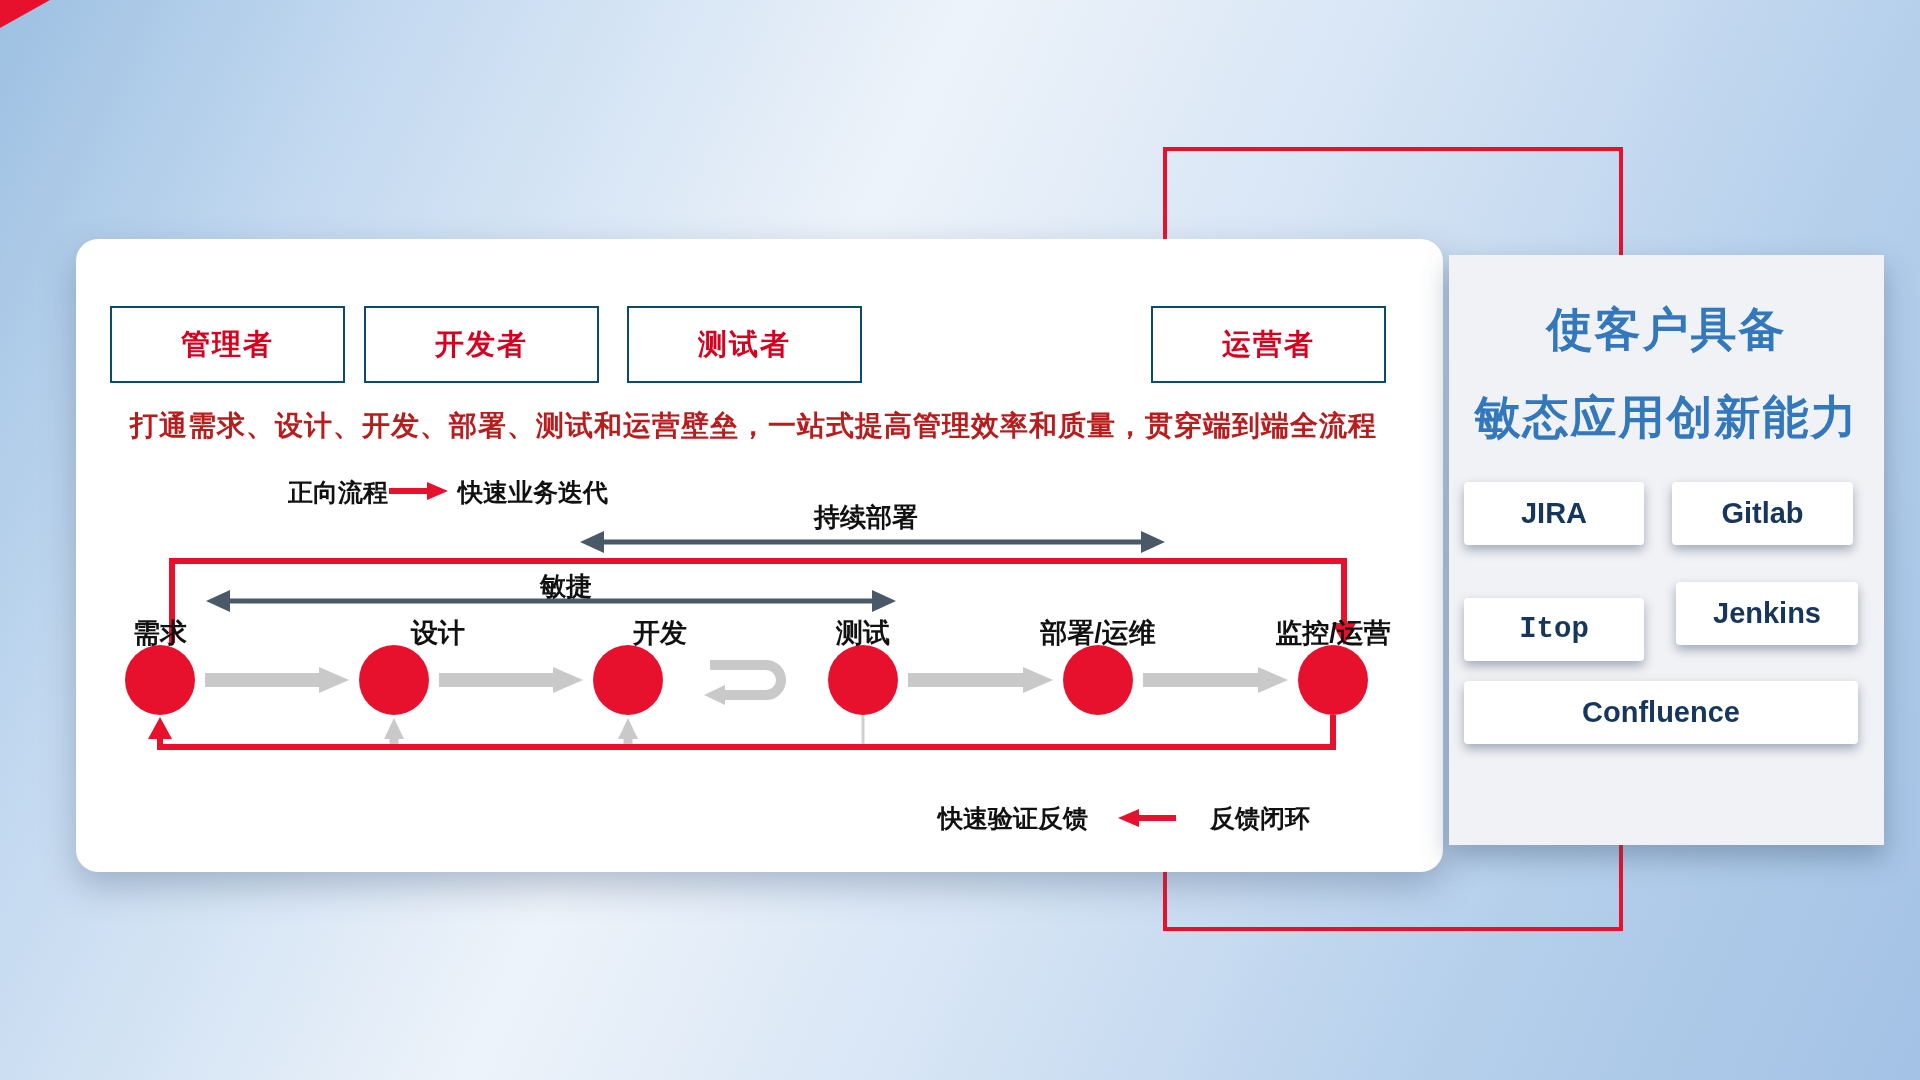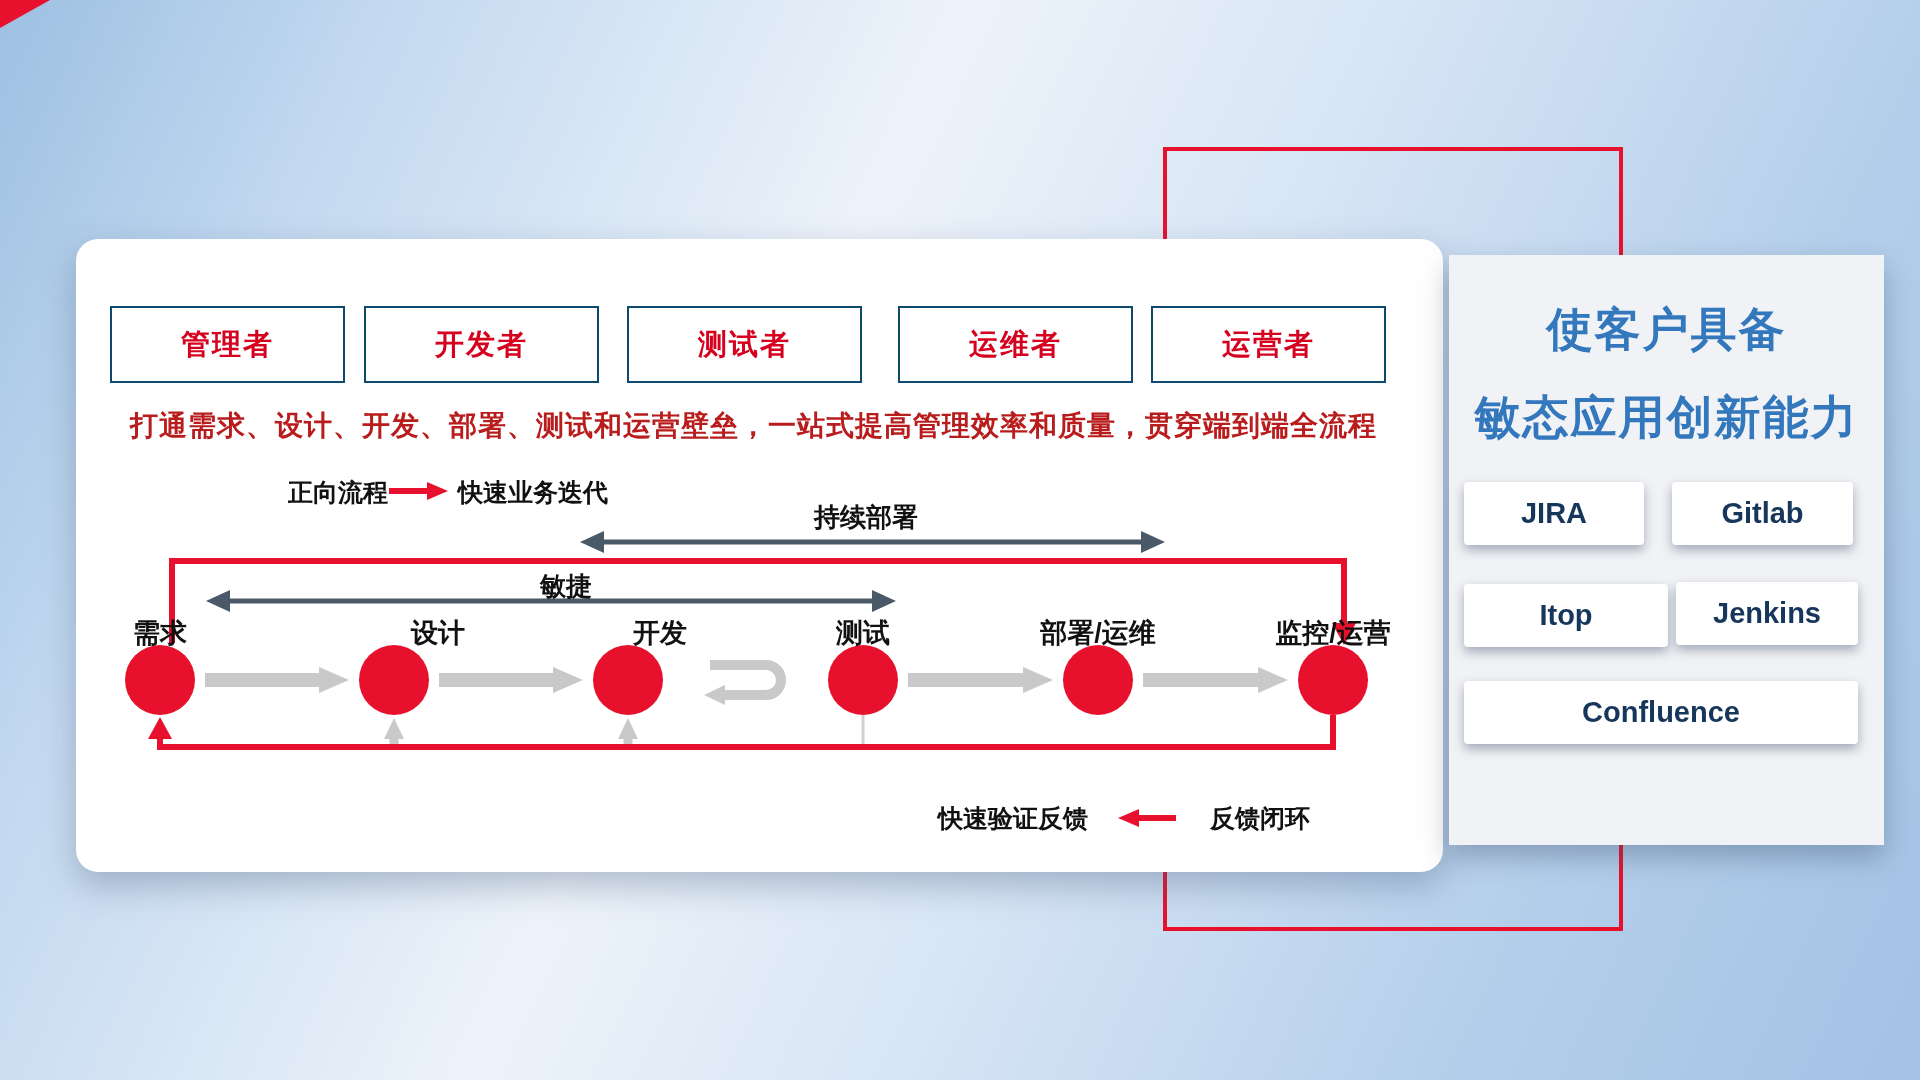--- a/index.html
+++ b/index.html
@@ -128,21 +128,20 @@
         <circle cx="1257" cy="441" r="35" fill="#e8112d"></circle>
       </g>
 
       <line x1="313" y1="252" x2="352" y2="252" stroke="#e8112d" stroke-width="6" marker-end="url(#mRed)"></line>
       <line x1="1100" y1="579" x2="1062" y2="579" stroke="#e8112d" stroke-width="6" marker-end="url(#mRed)"></line>
     </svg>
 
     <div class="role-box" style="left:34px;">管理者</div>
     <div class="role-box" style="left:288px;">开发者</div>
     <div class="role-box" style="left:551px;">测试者</div>
-    <div class="role-box" style="left:822px;">运维者</div>
     <div class="role-box" style="left:1075px;">运营者</div>
 
     <div class="description">打通需求、设计、开发、部署、测试和运营壁垒，一站式提高管理效率和质量，贯穿端到端全流程</div>
 
     <div class="flow-label legend-text" style="left:212px;top:237px;">正向流程</div>
     <div class="flow-label legend-text" style="left:382px;top:237px;">快速业务迭代</div>
 
     <div class="flow-label axis-text" style="left:790px;top:261px;">持续部署</div>
     <div class="flow-label axis-text" style="left:490px;top:330px;">敏捷</div>
 
@@ -156,18 +155,18 @@
     <div class="flow-label legend-text" style="left:862px;top:563px;">快速验证反馈</div>
     <div class="flow-label legend-text" style="left:1134px;top:563px;">反馈闭环</div>
   </div>
 
   <div class="side-panel">
     <div class="side-title line1">使客户具备</div>
     <div class="side-title line2">敏态应用创新能力</div>
 
     <div class="tool-btn" style="left:15px;top:227px;width:180px;">JIRA</div>
     <div class="tool-btn" style="left:223px;top:227px;width:181px;">Gitlab</div>
-    <div class="tool-btn" style="left:15px;top:329px;width:204px;">Itop</div>
+    <div class="tool-btn" style="left:15px;top:343px;width:180px;font-family:Liberation Mono, monospace;">Itop</div>
     <div class="tool-btn" style="left:227px;top:327px;width:182px;">Jenkins</div>
     <div class="tool-btn" style="left:15px;top:426px;width:394px;">Confluence</div>
   </div>
 
 </div>
 
 </body></html>

